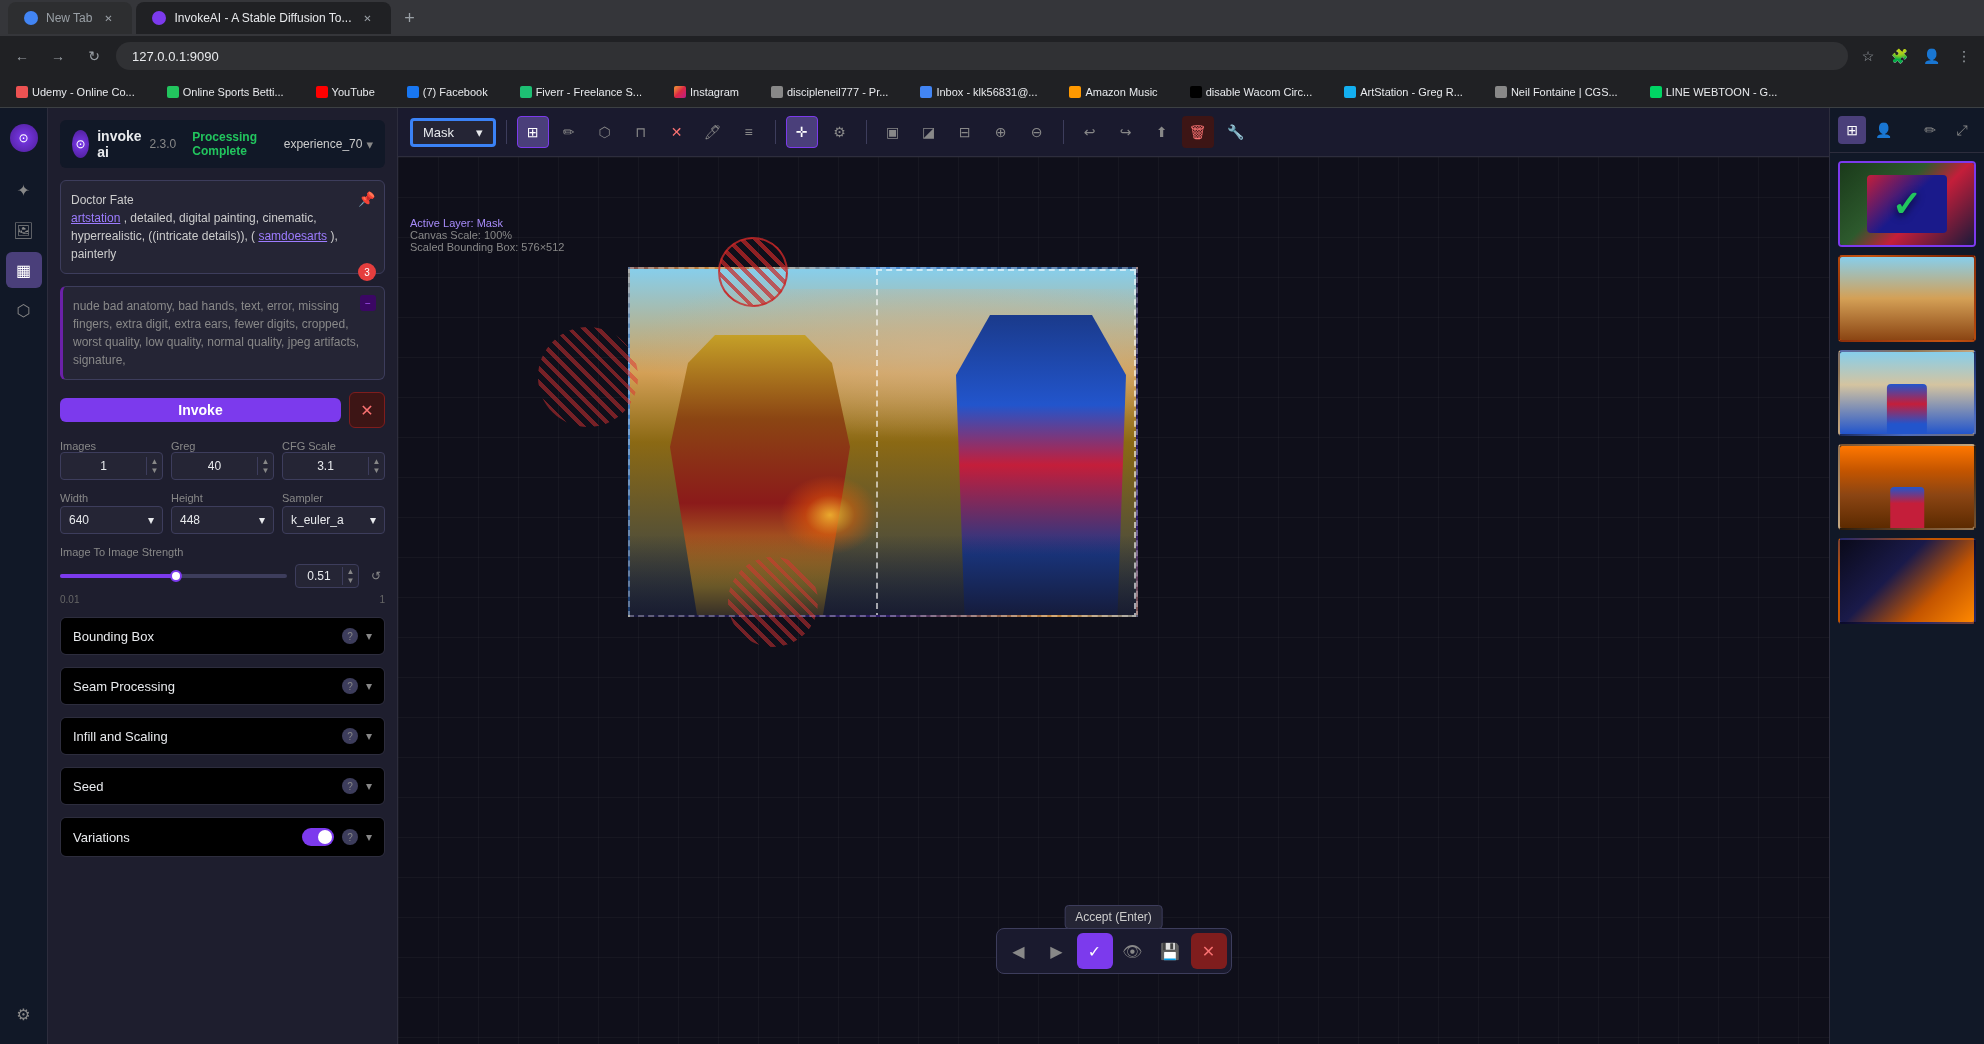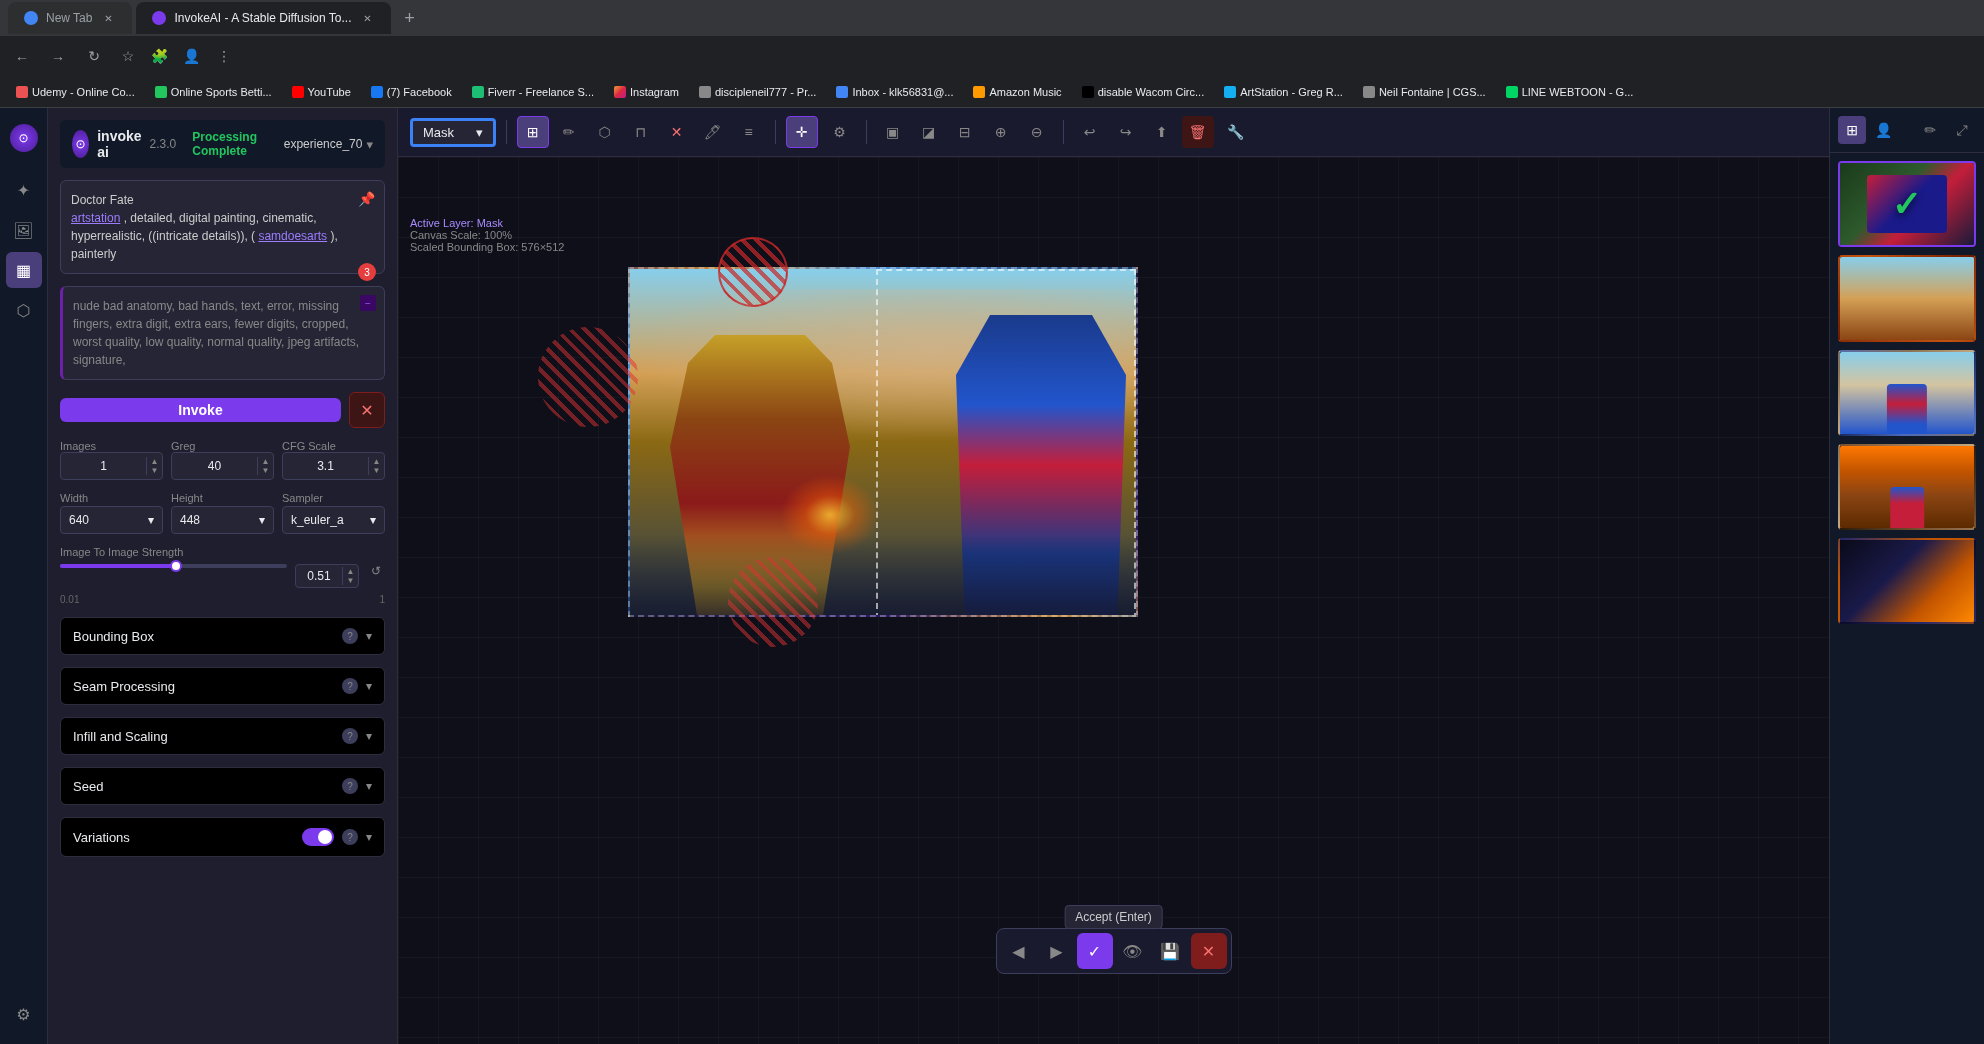--- a/index.html
+++ b/index.html
@@ -117,21 +117,21 @@
       cursor: pointer;
       font-size: 14px;
     }
 
     .bookmarks-bar {
       display: flex;
       align-items: center;
       background: #202124;
       height: 32px;
       padding: 0 8px;
-      gap: 4px;
+      gap: 16px;
       border-bottom: 1px solid #3c4043;
       overflow: hidden;
     }
     .bookmark-item {
       display: flex;
       align-items: center;
       gap: 4px;
       padding: 2px 8px;
       border-radius: 4px;
       font-size: 11px;
@@ -366,20 +366,21 @@
       display: flex;
       align-items: center;
       justify-content: space-between;
       cursor: pointer;
     }
 
     .strength-section { display: flex; flex-direction: column; gap: 6px; }
     .section-label { color: #888; font-size: 11px; }
     .strength-row {
       display: flex;
+      align-items: center;
       gap: 8px;
     }
     .slider-track {
       flex: 1;
       height: 4px;
       background: #3d3d5c;
       border-radius: 2px;
       position: relative;
     }
     .slider-fill {
@@ -768,20 +769,21 @@
       <span class="tab-favicon" style="background:#7c3aed; border-radius:50%;"></span>
       <span>InvokeAI - A Stable Diffusion To...</span>
       <span class="tab-close">✕</span>
     </div>
     <div class="new-tab-btn">+</div>
   </div>
   <div class="address-bar-row">
     <div class="nav-btn">←</div>
     <div class="nav-btn">→</div>
     <div class="nav-btn">↻</div>
+    <input class="address-input" value="127.0.0.1:9090" readonly="" style="">
     <div class="browser-actions">
       <div class="browser-action-btn">☆</div>
       <div class="browser-action-btn">🧩</div>
       <div class="browser-action-btn">👤</div>
       <div class="browser-action-btn">⋮</div>
     </div>
   </div>
   <div class="bookmarks-bar">
     <div class="bookmark-item">
       <div class="bookmark-favicon" style="background:#ec5252;"></div>

